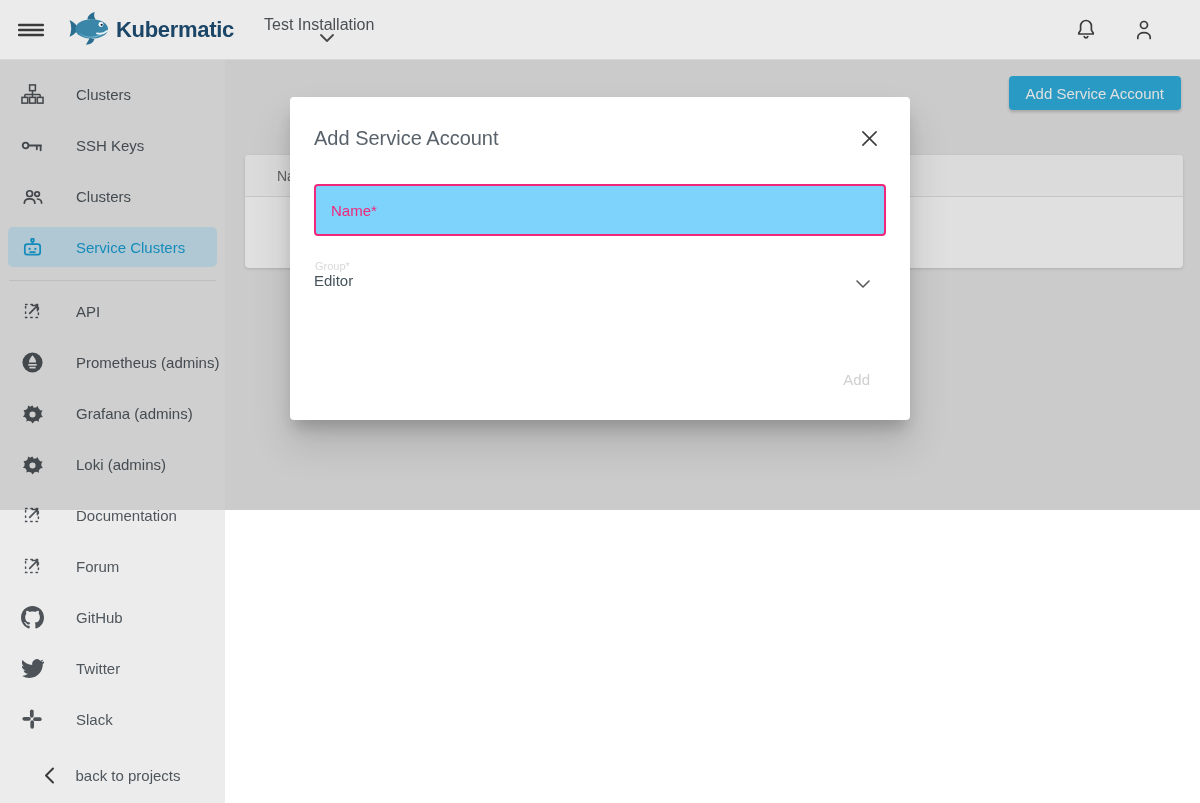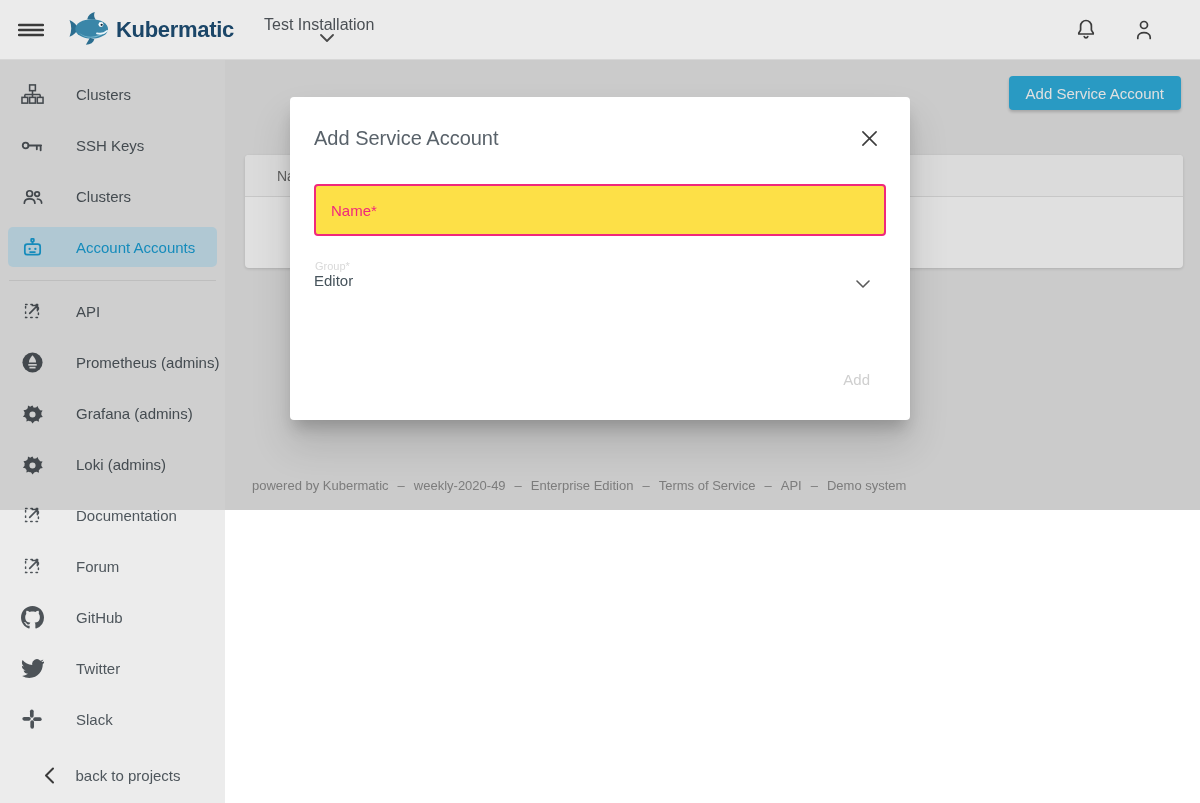--- a/index.html
+++ b/index.html
@@ -81,21 +81,21 @@
     background:#ffffff; border-radius:4px; z-index:20;
     box-shadow:0 11px 15px -4px rgba(0,0,0,0.2), 0 24px 38px 3px rgba(0,0,0,0.12);
     padding:24px;
   }
   .dialog-title-row { display:flex; align-items:center; justify-content:space-between; margin-top:6px; }
   .dialog-title { font-size:20px; font-weight:400; color:#59626a; }
   .dialog-close { cursor:pointer; padding:2px; margin-right:6px; display:flex; }
   .name-input {
     display:block; width:572px; height:52px; margin-top:34px;
     border:2px solid #f0287c; border-radius:4px; outline:none;
-    font-family:inherit; font-size:15px; padding:0 15px; color:#4a4a4a; background:#fde047;
+    font-family:inherit; font-size:15px; padding:0 15px; color:#4a4a4a; background:#7dd3fc;
   }
   .name-input::placeholder { color:#f0287c; opacity:1; }
   .group-field { margin-top:24px; cursor:pointer; }
   .group-label { font-size:11px; color:#d9d9d9; padding-left:1px; }
   .group-value-row {
     display:flex; align-items:flex-end; justify-content:space-between;
     padding-right:16px;
   }
   .group-value { font-size:15px; color:#46535b; }
   .dialog-add-btn {
@@ -196,21 +196,21 @@
       <span class="nav-icon">
         <svg width="23" height="23" viewBox="0 0 24 24" fill="none" stroke="#189fd5" stroke-width="1.8">
             <rect x="4" y="8.5" width="16" height="11" rx="2.5"></rect>
             <path d="M12 8.5V6" stroke-linecap="round"></path>
             <rect x="10.6" y="3" width="2.8" height="2.8" rx="0.6"></rect>
             <circle cx="9" cy="13.5" r="1.2" fill="#189fd5" stroke="none"></circle>
             <circle cx="15" cy="13.5" r="1.2" fill="#189fd5" stroke="none"></circle>
             <path d="M9.5 16.8h5" stroke-linecap="round"></path>
           </svg>
       </span>
-      <span class="nav-label">Account Accounts</span>
+      <span class="nav-label">Service Clusters</span>
     </div>
 
     <div class="nav-divider"></div>
 
     <div class="nav-item">
       <span class="nav-icon">
         <svg width="22" height="22" viewBox="0 0 24 24" fill="none" stroke="#4d5358">
             <path d="M5 5h14v14H5z" stroke-width="1.6" stroke-dasharray="1.6 4.2" stroke-linecap="round"></path>
             <path d="M9.5 14.5L18 6M12.5 6H18v5.5" stroke-width="1.9" stroke-linecap="round" stroke-linejoin="round"></path>
           </svg>
@@ -309,23 +309,20 @@
   <div class="content">
     <button class="add-sa-button">Add Service Account</button>
 
     <div class="sa-card">
       <div class="card-header-row">
         <span class="col-header">Name</span>
       </div>
       <div class="card-body-row"></div>
     </div>
 
-    <div class="footer">
-      <span>powered by Kubermatic</span><span class="sep">–</span><span>weekly-2020-49</span><span class="sep">–</span><span>Enterprise Edition</span><span class="sep">–</span><span class="f-link">Terms of Service</span><span class="sep">–</span><span class="f-link">API</span><span class="sep">–</span><span>Demo system</span>
-    </div>
   </div>
 
   <div class="backdrop"></div>
 
   <div class="dialog">
     <div class="dialog-title-row">
       <span class="dialog-title">Add Service Account</span>
       <span class="dialog-close">
         <svg width="17" height="17" viewBox="0 0 18 18">
             <path d="M2 2l14 14M16 2L2 16" stroke="#3c3c3c" stroke-width="1.7" stroke-linecap="round"></path>

